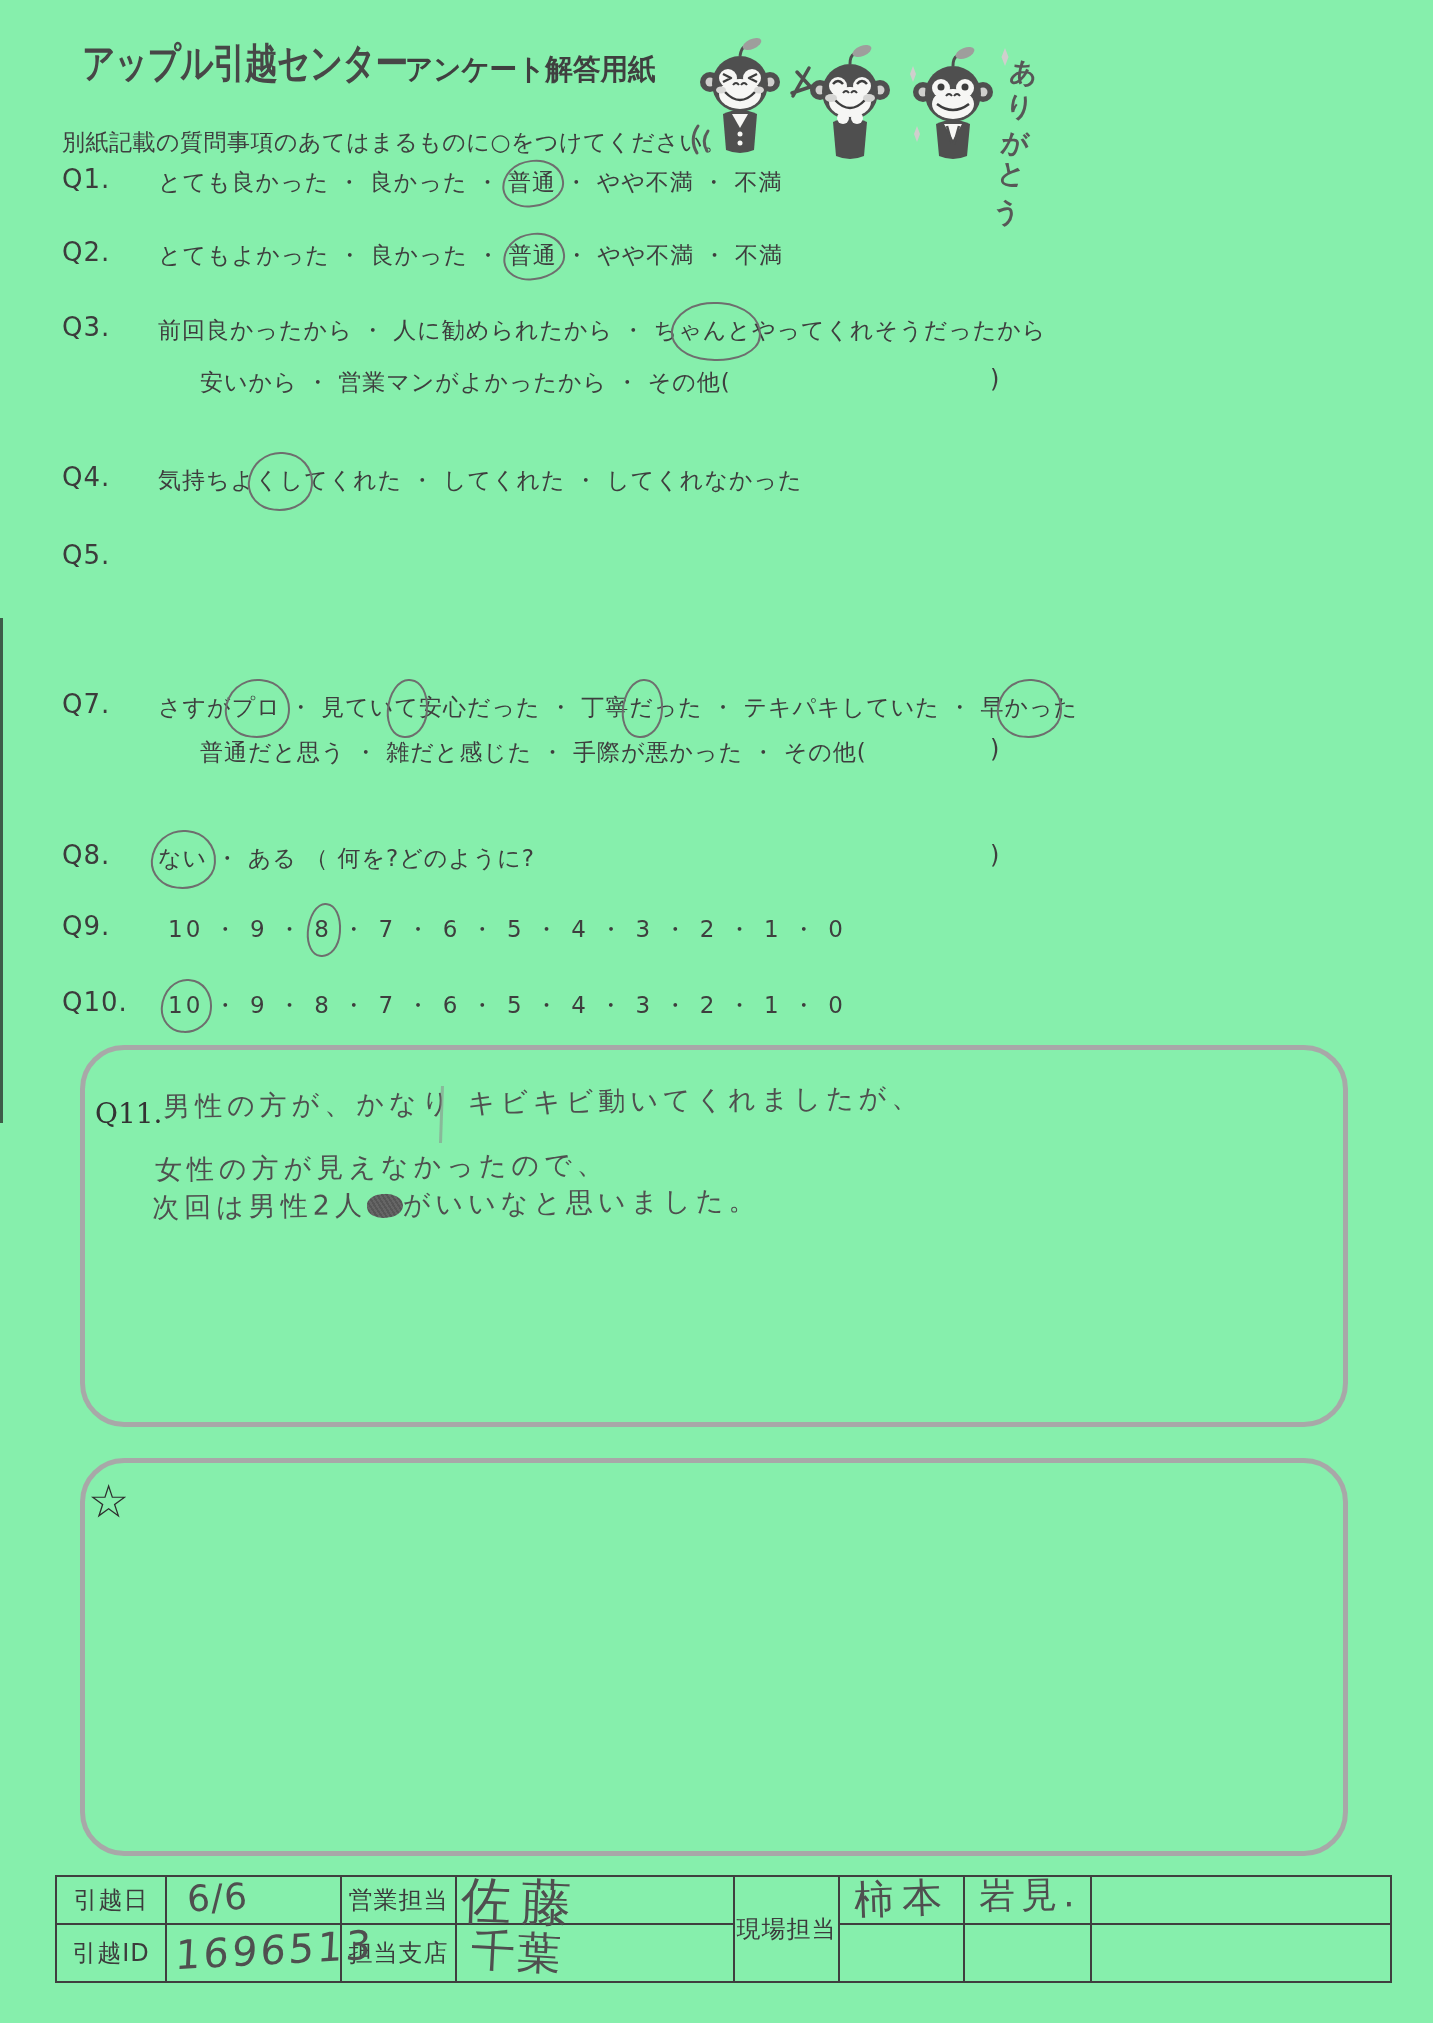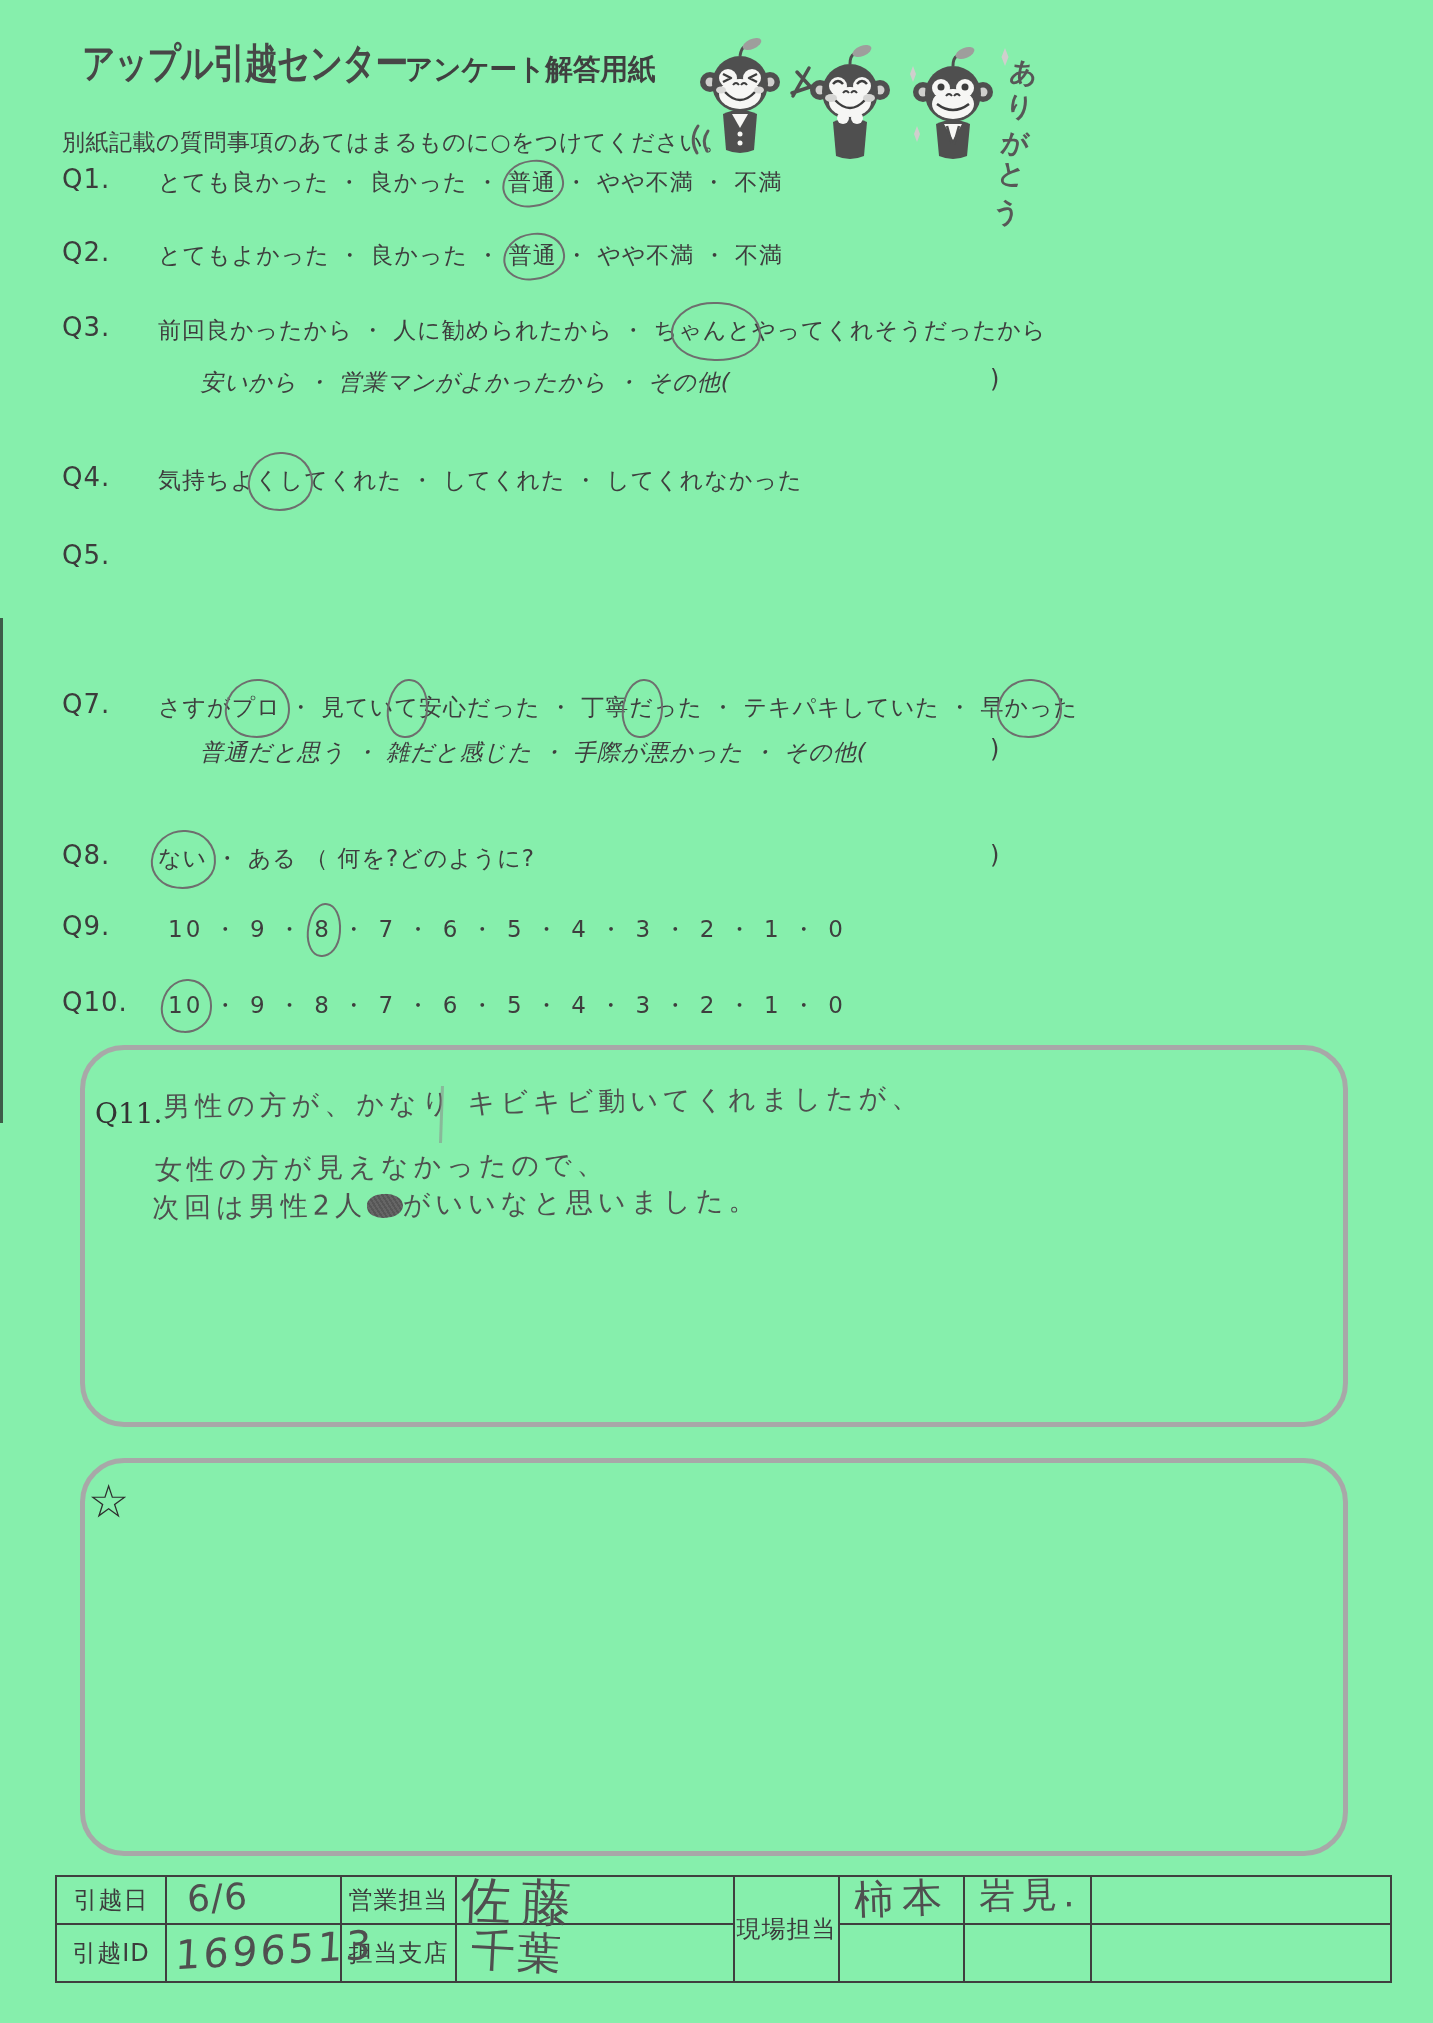--- a/index.html
+++ b/index.html
@@ -27,21 +27,21 @@
   
   .qrow{position:absolute;left:0;width:1205px;height:34px;}
   .qno{
     position:absolute;left:62px;top:0;font-size:26px;color:#3c3c3c;
     letter-spacing:1px;white-space:pre;
   }
   .qtext{
     position:absolute;left:142px;top:3px;font-size:23px;color:#3e3e3e;
     letter-spacing:1px;white-space:pre;margin-left:16px;
   }
-  .qtext.indent2{left:184px;font-style:italic;}
+  .qtext.indent2{left:184px;}
   .qtext.nums{left:152px;letter-spacing:3px;}
   .close-paren{position:absolute;left:990px;top:1px;font-size:24px;color:#3e3e3e;}
   
   .circ{position:relative;display:inline-block;}
   .circ::before{
     content:"";position:absolute;left:-6px;right:-8px;top:-7px;bottom:-9px;
     border:2.5px solid #6e6e6e;
     border-radius:52% 48% 55% 45% / 58% 52% 48% 46%;
     transform:rotate(-6deg);
   }

